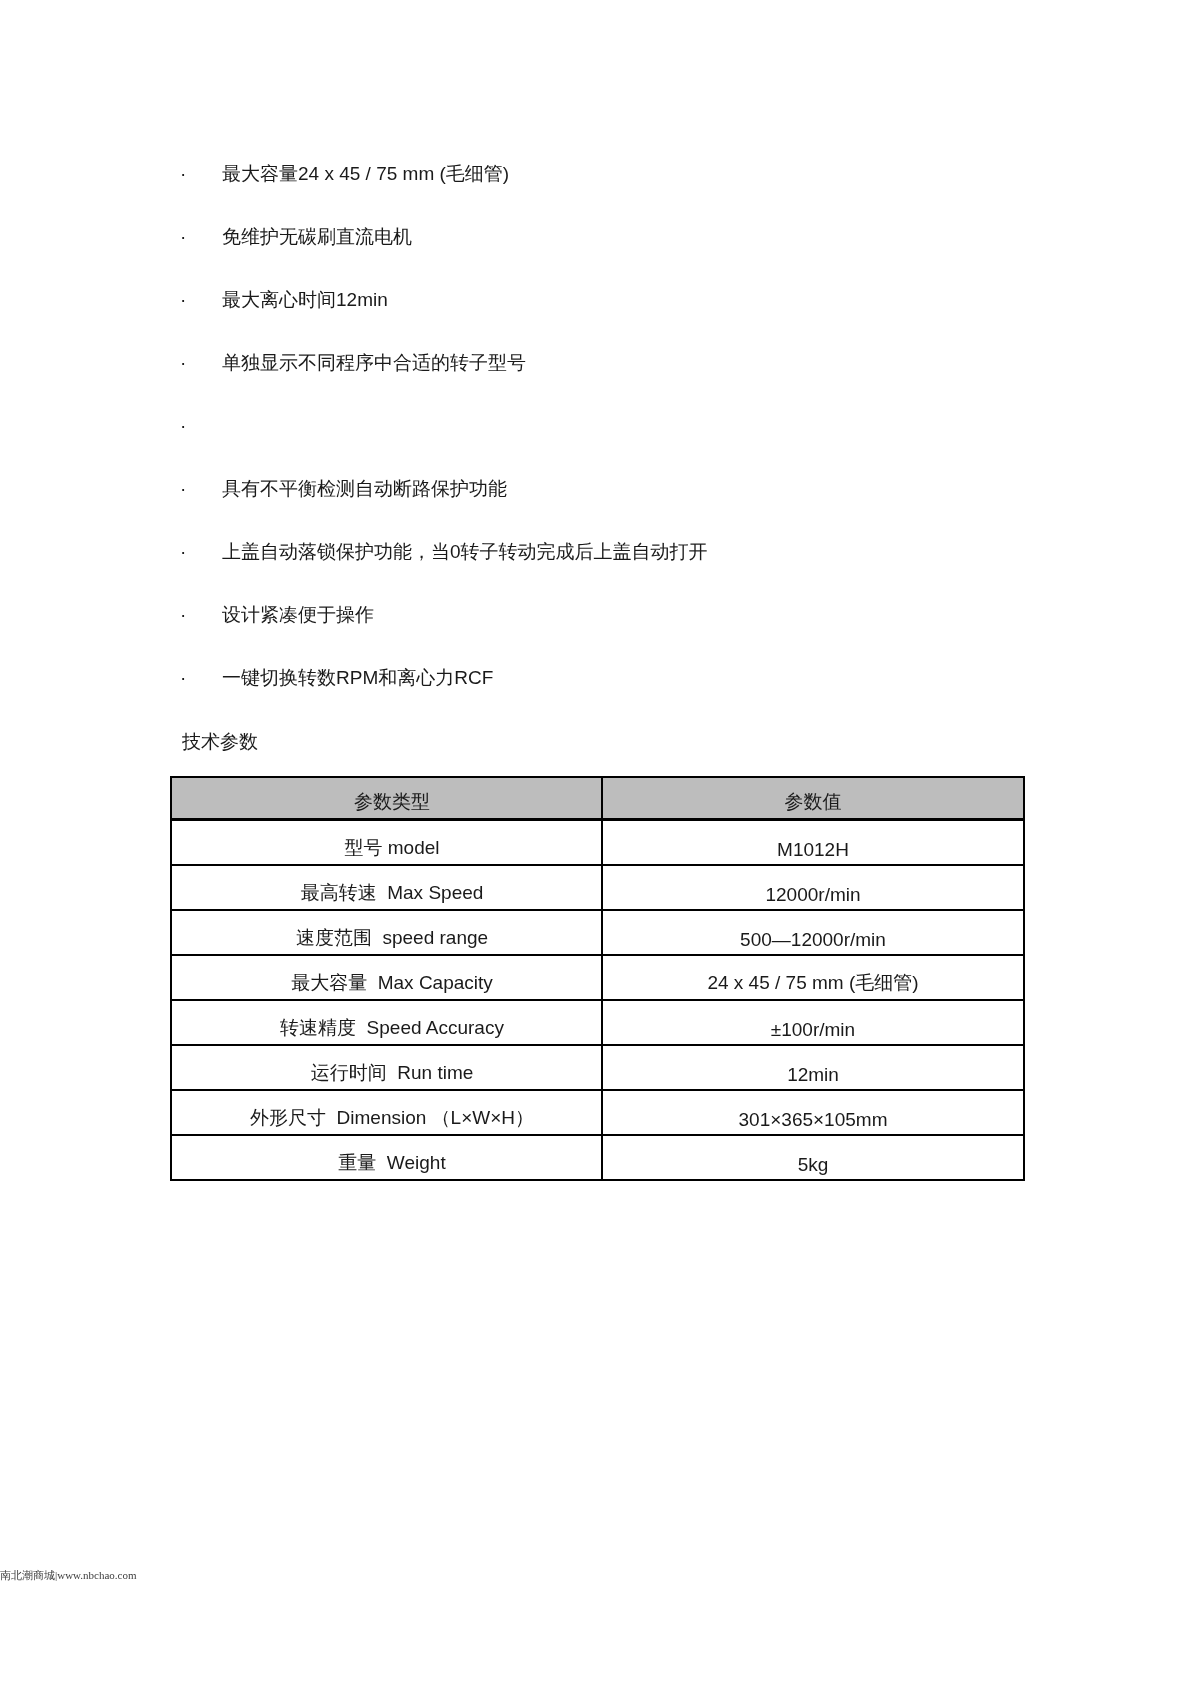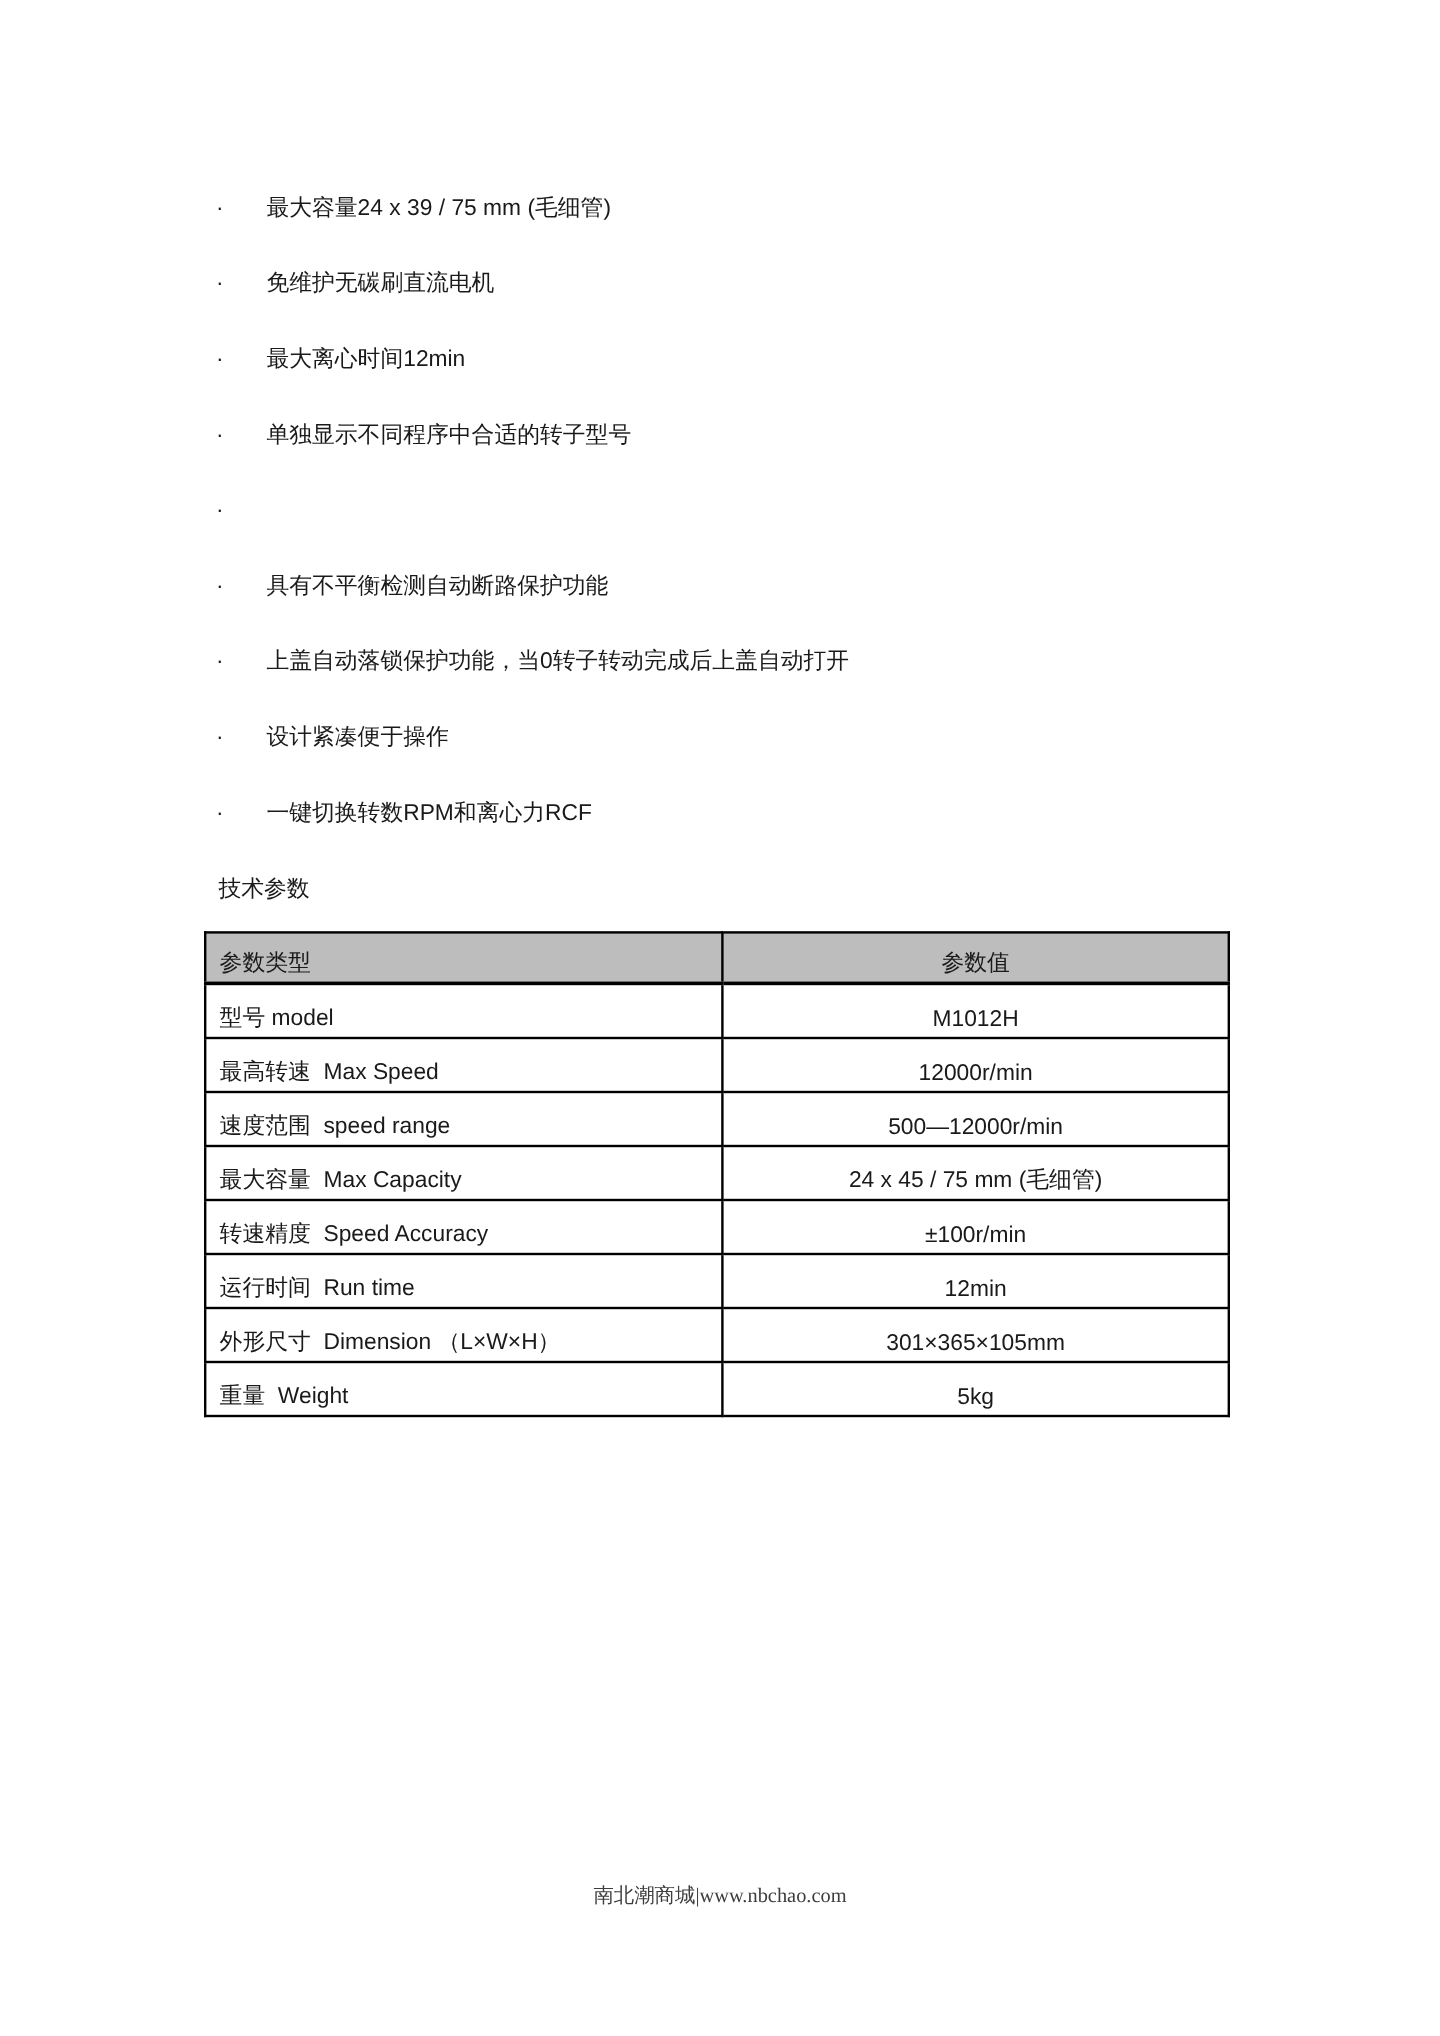--- a/index.html
+++ b/index.html
@@ -55,20 +55,21 @@
     border-collapse: collapse;
     table-layout: fixed;
     font-size: 19px;
   }
   .spec-table th, .spec-table td {
     border: 2px solid #000000;
     vertical-align: bottom;
     padding: 0 0 3px 0;
     font-weight: normal;
     white-space: pre-wrap;
+    text-align: center;
   }
   .spec-table thead th {
     height: 37px;
     background: #bdbdbd;
     border-bottom: 3px solid #000000;
   }
   .spec-table tbody td { height: 40px; }
   .col-param {
     width: 418px;
     text-align: left;
@@ -77,35 +78,34 @@
   .col-value {
     width: 420px;
     text-align: center;
   }
   
   .footer {
     position: absolute;
     left: 0;
     top: 1568px;
     width: 100%;
-    text-align: center;
-    font-size: 17px;
+    font-size: 11px;
     color: #3d3d3d;
     font-family: "Liberation Serif", serif;
   }
 </style>
 </head>
 <body>
 
 <div class="page">
 
   <ul class="features">
     <li class="feature">
       <span class="bullet">·</span>
-      <span class="feature-text">最大容量24 x 39 / 75 mm (毛细管)</span>
+      <span class="feature-text">最大容量24 x 45 / 75 mm (毛细管)</span>
     </li>
     <li class="feature">
       <span class="bullet">·</span>
       <span class="feature-text">免维护无碳刷直流电机</span>
     </li>
     <li class="feature">
       <span class="bullet">·</span>
       <span class="feature-text">最大离心时间12min</span>
     </li>
     <li class="feature">

